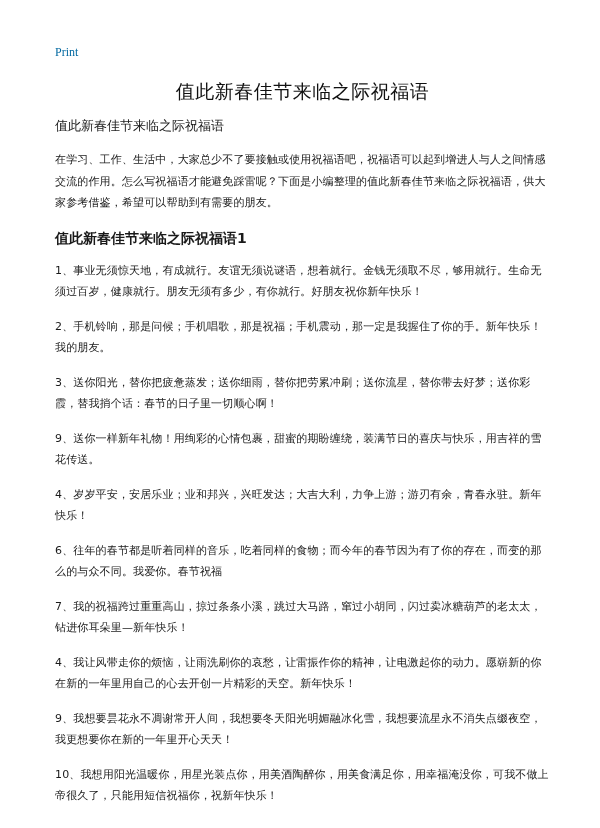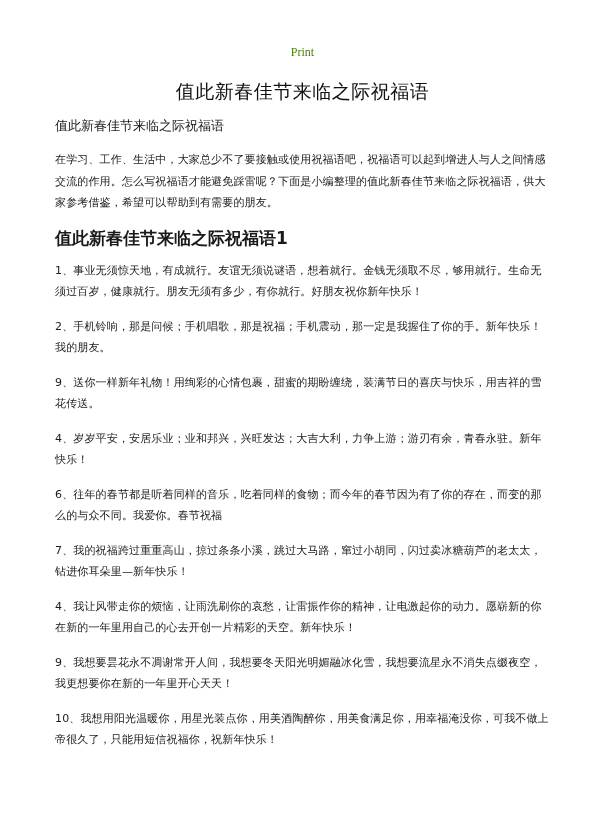--- a/index.html
+++ b/index.html
@@ -18,23 +18,22 @@
     .page {
       position: absolute;
       left: 55px;
       top: 44px;
       width: 495px;
     }
     .print-label {
       font-family: "Liberation Serif", "DejaVu Serif", serif;
       font-size: 12px;
       line-height: 16px;
-      color: #4d7c0f;
+      color: #0369a1;
       margin: 0 0 18px 0;
-      text-align: center;
     }
     .doc-title {
       font-size: 19px;
       line-height: 26px;
       font-weight: normal;
       text-align: center;
       margin: 0 0 12px 0;
       letter-spacing: 0.5px;
       color: #111;
     }
@@ -43,21 +42,21 @@
       line-height: 20px;
       margin: 0 0 13px 0;
     }
     .intro {
       font-size: 11px;
       line-height: 21.5px;
       margin: 0 0 14px 0;
       letter-spacing: 0.15px;
     }
     .section-heading {
-      font-size: 17px;
+      font-size: 14px;
       line-height: 20px;
       font-weight: bold;
       margin: 0 0 12px 0;
     }
     .wish {
       font-size: 11px;
       line-height: 21.5px;
       margin: 0 0 13px 0;
       letter-spacing: 0.15px;
     }
@@ -66,20 +65,21 @@
 <body>
 
 <div class="page">
   <div class="print-label">Print</div>
   <h1 class="doc-title">值此新春佳节来临之际祝福语</h1>
   <p class="subtitle">值此新春佳节来临之际祝福语</p>
   <p class="intro">在学习、工作、生活中，大家总少不了要接触或使用祝福语吧，祝福语可以起到增进人与人之间情感交流的作用。怎么写祝福语才能避免踩雷呢？下面是小编整理的值此新春佳节来临之际祝福语，供大家参考借鉴，希望可以帮助到有需要的朋友。</p>
   <p class="section-heading">值此新春佳节来临之际祝福语1</p>
   <p class="wish">1、事业无须惊天地，有成就行。友谊无须说谜语，想着就行。金钱无须取不尽，够用就行。生命无须过百岁，健康就行。朋友无须有多少，有你就行。好朋友祝你新年快乐！</p>
   <p class="wish">2、手机铃响，那是问候；手机唱歌，那是祝福；手机震动，那一定是我握住了你的手。新年快乐！我的朋友。</p>
+  <p class="wish">3、送你阳光，替你把疲惫蒸发；送你细雨，替你把劳累冲刷；送你流星，替你带去好梦；送你彩霞，替我捎个话：春节的日子里一切顺心啊！</p>
   <p class="wish">9、送你一样新年礼物！用绚彩的心情包裹，甜蜜的期盼缠绕，装满节日的喜庆与快乐，用吉祥的雪花传送。</p>
   <p class="wish">4、岁岁平安，安居乐业；业和邦兴，兴旺发达；大吉大利，力争上游；游刃有余，青春永驻。新年快乐！</p>
   <p class="wish">6、往年的春节都是听着同样的音乐，吃着同样的食物；而今年的春节因为有了你的存在，而变的那么的与众不同。我爱你。春节祝福</p>
   <p class="wish">7、我的祝福跨过重重高山，掠过条条小溪，跳过大马路，窜过小胡同，闪过卖冰糖葫芦的老太太，钻进你耳朵里—新年快乐！</p>
   <p class="wish">4、我让风带走你的烦恼，让雨洗刷你的哀愁，让雷振作你的精神，让电激起你的动力。愿崭新的你在新的一年里用自己的心去开创一片精彩的天空。新年快乐！</p>
   <p class="wish">9、我想要昙花永不凋谢常开人间，我想要冬天阳光明媚融冰化雪，我想要流星永不消失点缀夜空，我更想要你在新的一年里开心天天！</p>
   <p class="wish">10、我想用阳光温暖你，用星光装点你，用美酒陶醉你，用美食满足你，用幸福淹没你，可我不做上帝很久了，只能用短信祝福你，祝新年快乐！</p>
 </div>
 
 </body></html>

